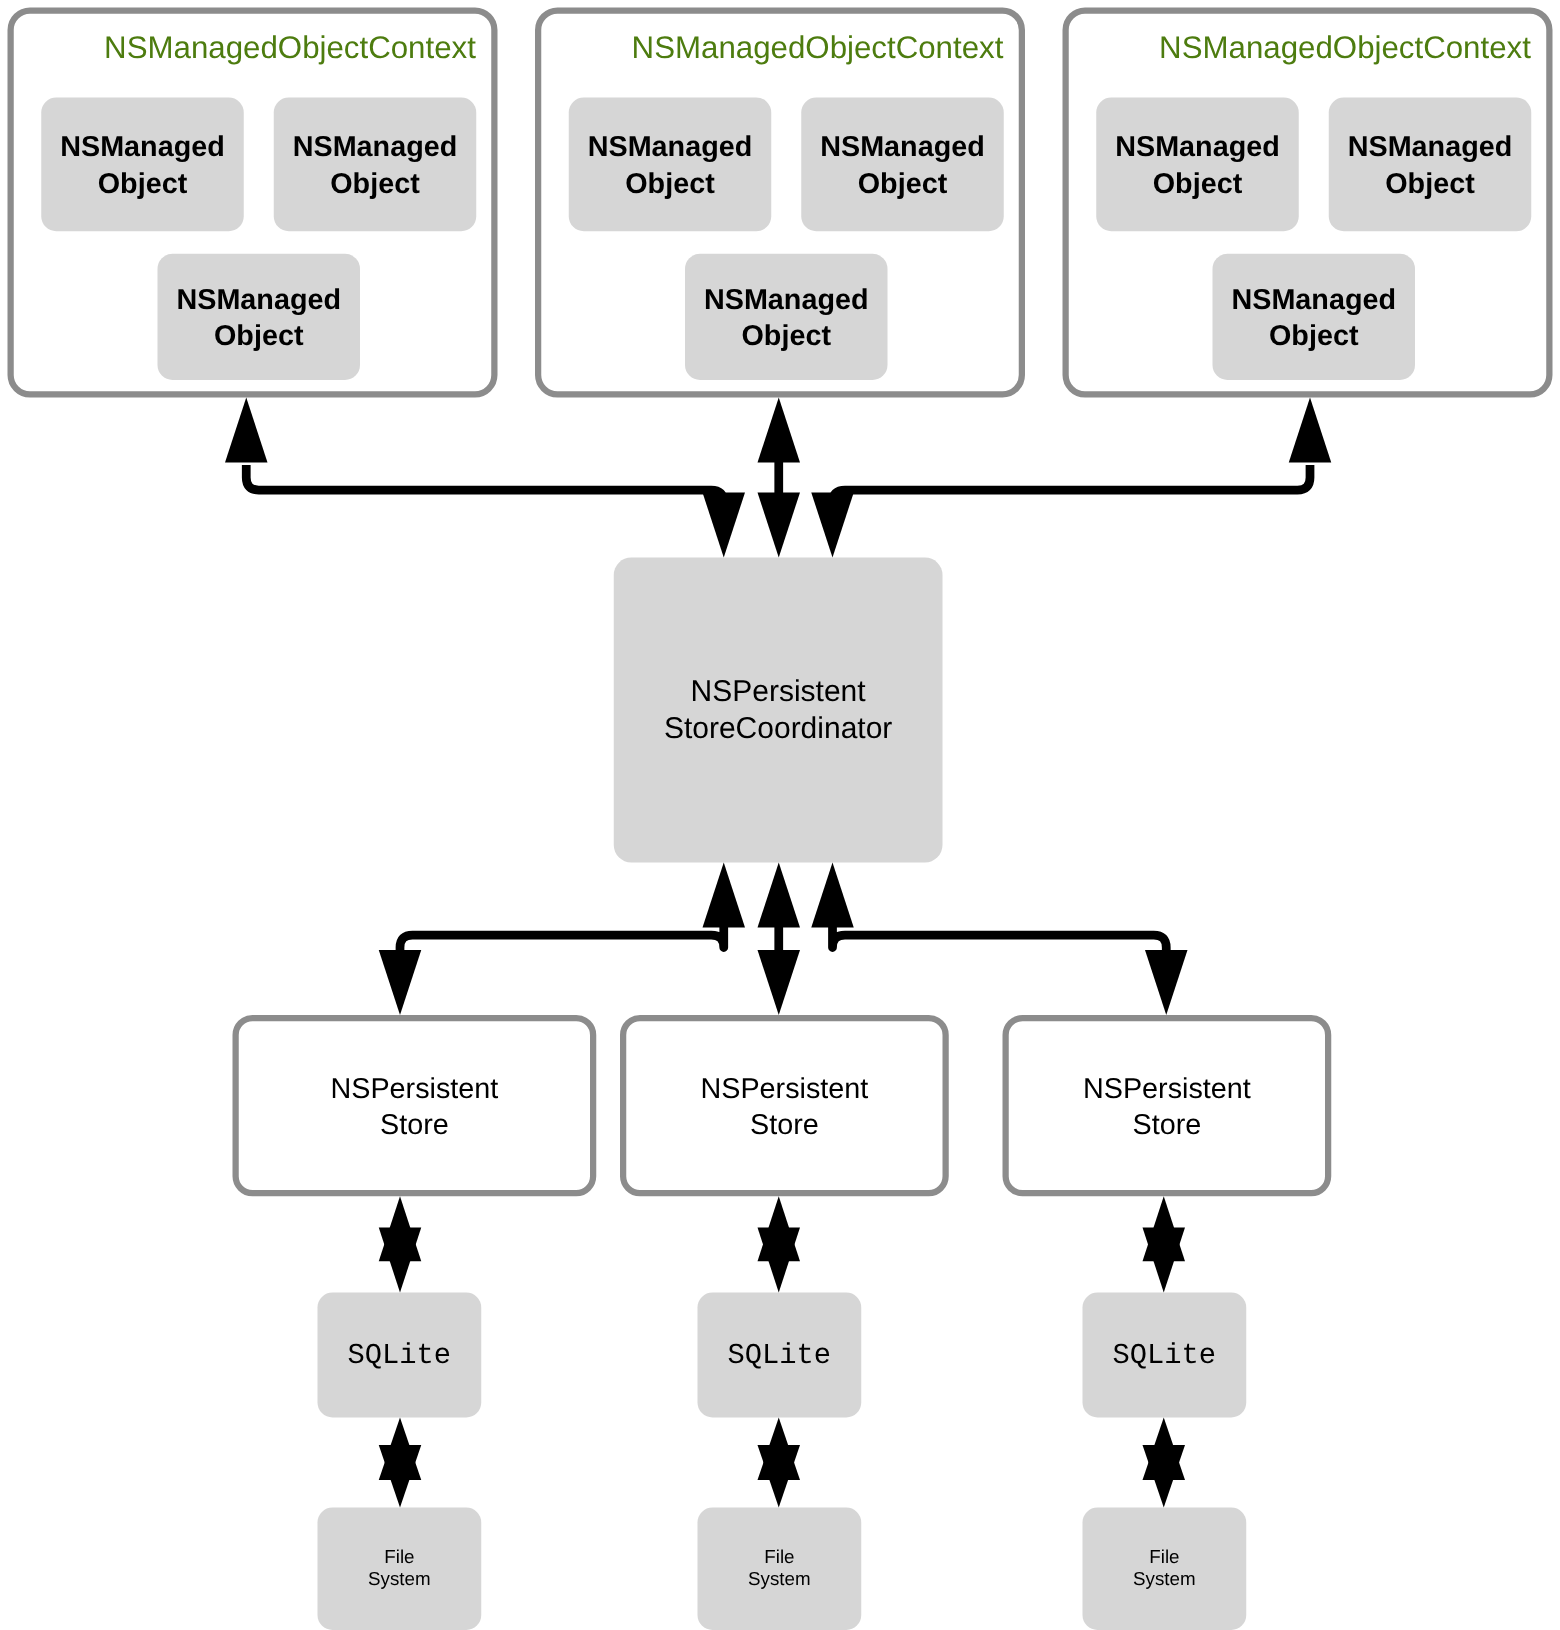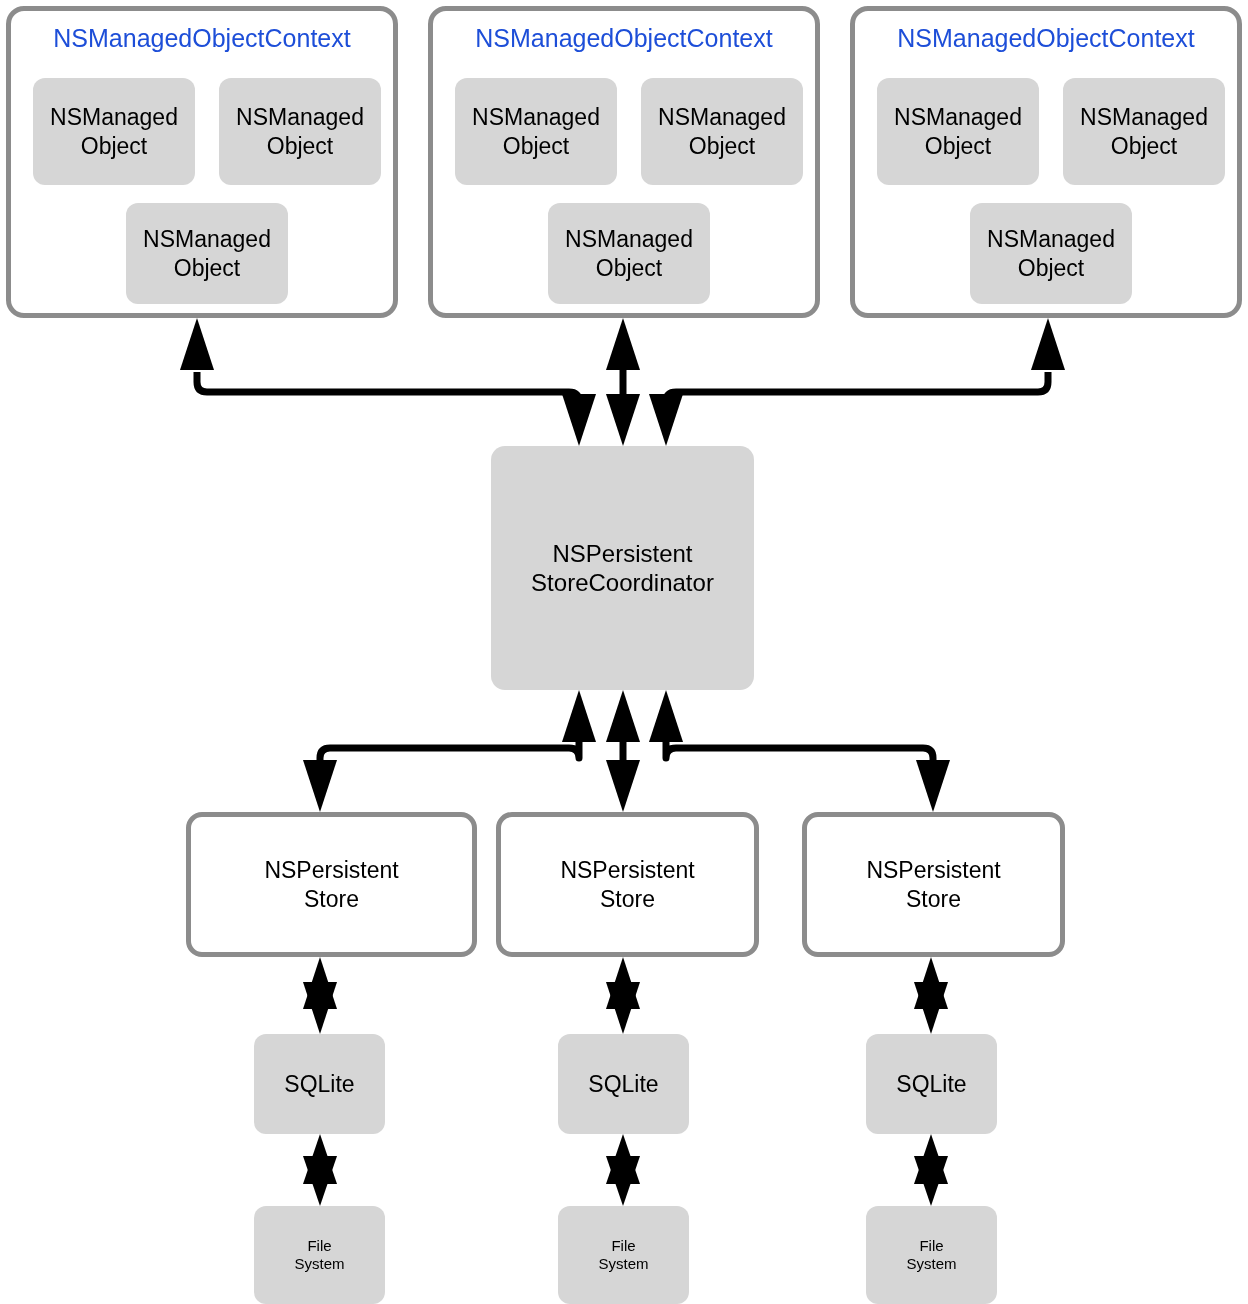--- a/index.html
+++ b/index.html
@@ -33,38 +33,39 @@
     align-items: flex-start;
     justify-content: flex-start;
   }
   .context-title {
     position: absolute;
     top: 12px;
     left: 0;
     width: 100%;
     text-align: center;
     font-size: 25px;
-    color: #1d4ed8;
+    color: #4d7c0f;
     white-space: nowrap;
+    padding-left: 30px;
   }
   .store-box {
     background: #ffffff;
     border: 5px solid #8c8c8c;
     border-radius: 16px;
     font-size: 23px;
   }
   
   .filled {
     background: #d6d6d6;
     border-radius: 12px;
     border: none;
   }
-  .mo-box { font-size: 23px; }
+  .mo-box { font-size: 23px; font-weight: bold; }
   .coord-box { font-size: 24px; border-radius: 14px; }
-  .sqlite-box { font-size: 23px; }
+  .sqlite-box { font-size: 23px; font-family: Liberation Mono, monospace; }
   .fs-box { font-size: 15px; }
 
   svg.arrows {
     position: absolute;
     left: 0;
     top: 0;
     width: 1248px;
     height: 1304px;
     pointer-events: none;
   }

